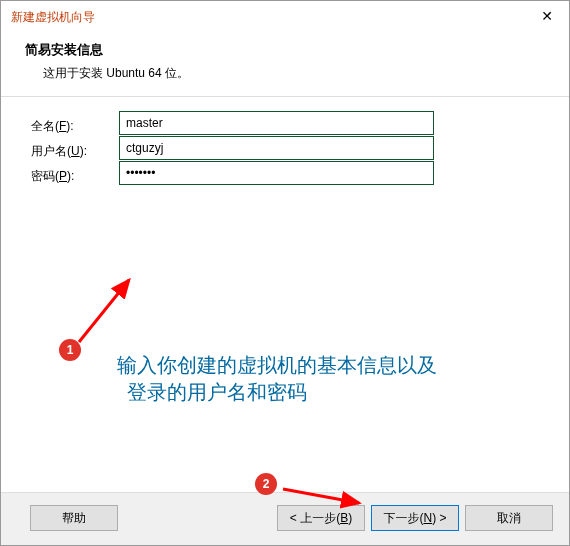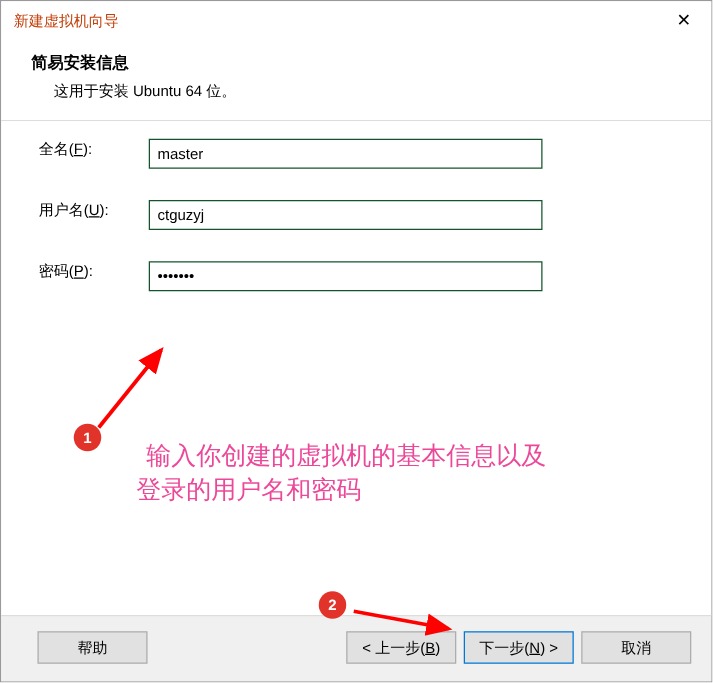--- a/index.html
+++ b/index.html
@@ -48,22 +48,22 @@
   .header .h2 { font-size: 12px; padding-left: 18px; color: #000; }
   .body {
     flex: 1;
     padding: 14px 18px 0 18px;
     background: #fff;
     position: relative;
   }
   .section-label { font-size: 12px; margin-bottom: 12px; }
   .form-row {
     display: flex;
-    align-items: flex-start;
-    margin-bottom: 25px;
+    align-items: flex-end;
+    margin-bottom: 1px;
   }
   .form-row .lbl {
     width: 100px;
     padding-left: 12px;
     color: #000;
   }
   .form-row .lbl .ul { text-decoration: underline; }
   .form-row input {
     flex: 0 0 315px;
     width: 315px;
@@ -114,21 +114,21 @@
   .badge {
     width: 22px; height: 22px;
     border-radius: 50%;
     background: #e1332a;
     color: #fff;
     font-size: 12px;
     display: flex; align-items: center; justify-content: center;
     font-weight: bold;
   }
   .anno-text {
-    color: #ec4899;
+    color: #0369a1;
     font-size: 20px;
     line-height: 26px;
     white-space: nowrap;
   }
   .arrow-svg { position: absolute; }
   .watermark {
     position: absolute;
     right: 8px;
     bottom: 2px;
     color: rgba(150,150,150,0.45);
@@ -181,21 +181,21 @@
         <marker id="ah1" markerWidth="8" markerHeight="8" refX="6" refY="3" orient="auto">
           <path d="M0,0 L7,3 L0,6 Z" fill="#ff0000"></path>
         </marker>
       </defs>
       <line x1="8" y1="70" x2="58" y2="8" stroke="#ff0000" stroke-width="3" marker-end="url(#ah1)"></line>
     </svg>
     <div class="anno badge" style="left:58px; top:242px;">
       <span>1</span>
     </div>
     <div class="anno anno-text" style="left:116px; top:255px;">输入你创建的虚拟机的基本信息以及</div>
-    <div class="anno anno-text" style="left:108px; top:282px;">登录的用户名和密码</div>
+    <div class="anno anno-text" style="left:126px; top:282px;">登录的用户名和密码</div>
   </div>
 
   <div class="footer">
     <button class="btn btn-help">
       <span>帮助</span>
     </button>
     <div class="spacer"></div>
     <button class="btn">
       <span>&lt; 上一步(</span>
         <span class="ul">B</span>

